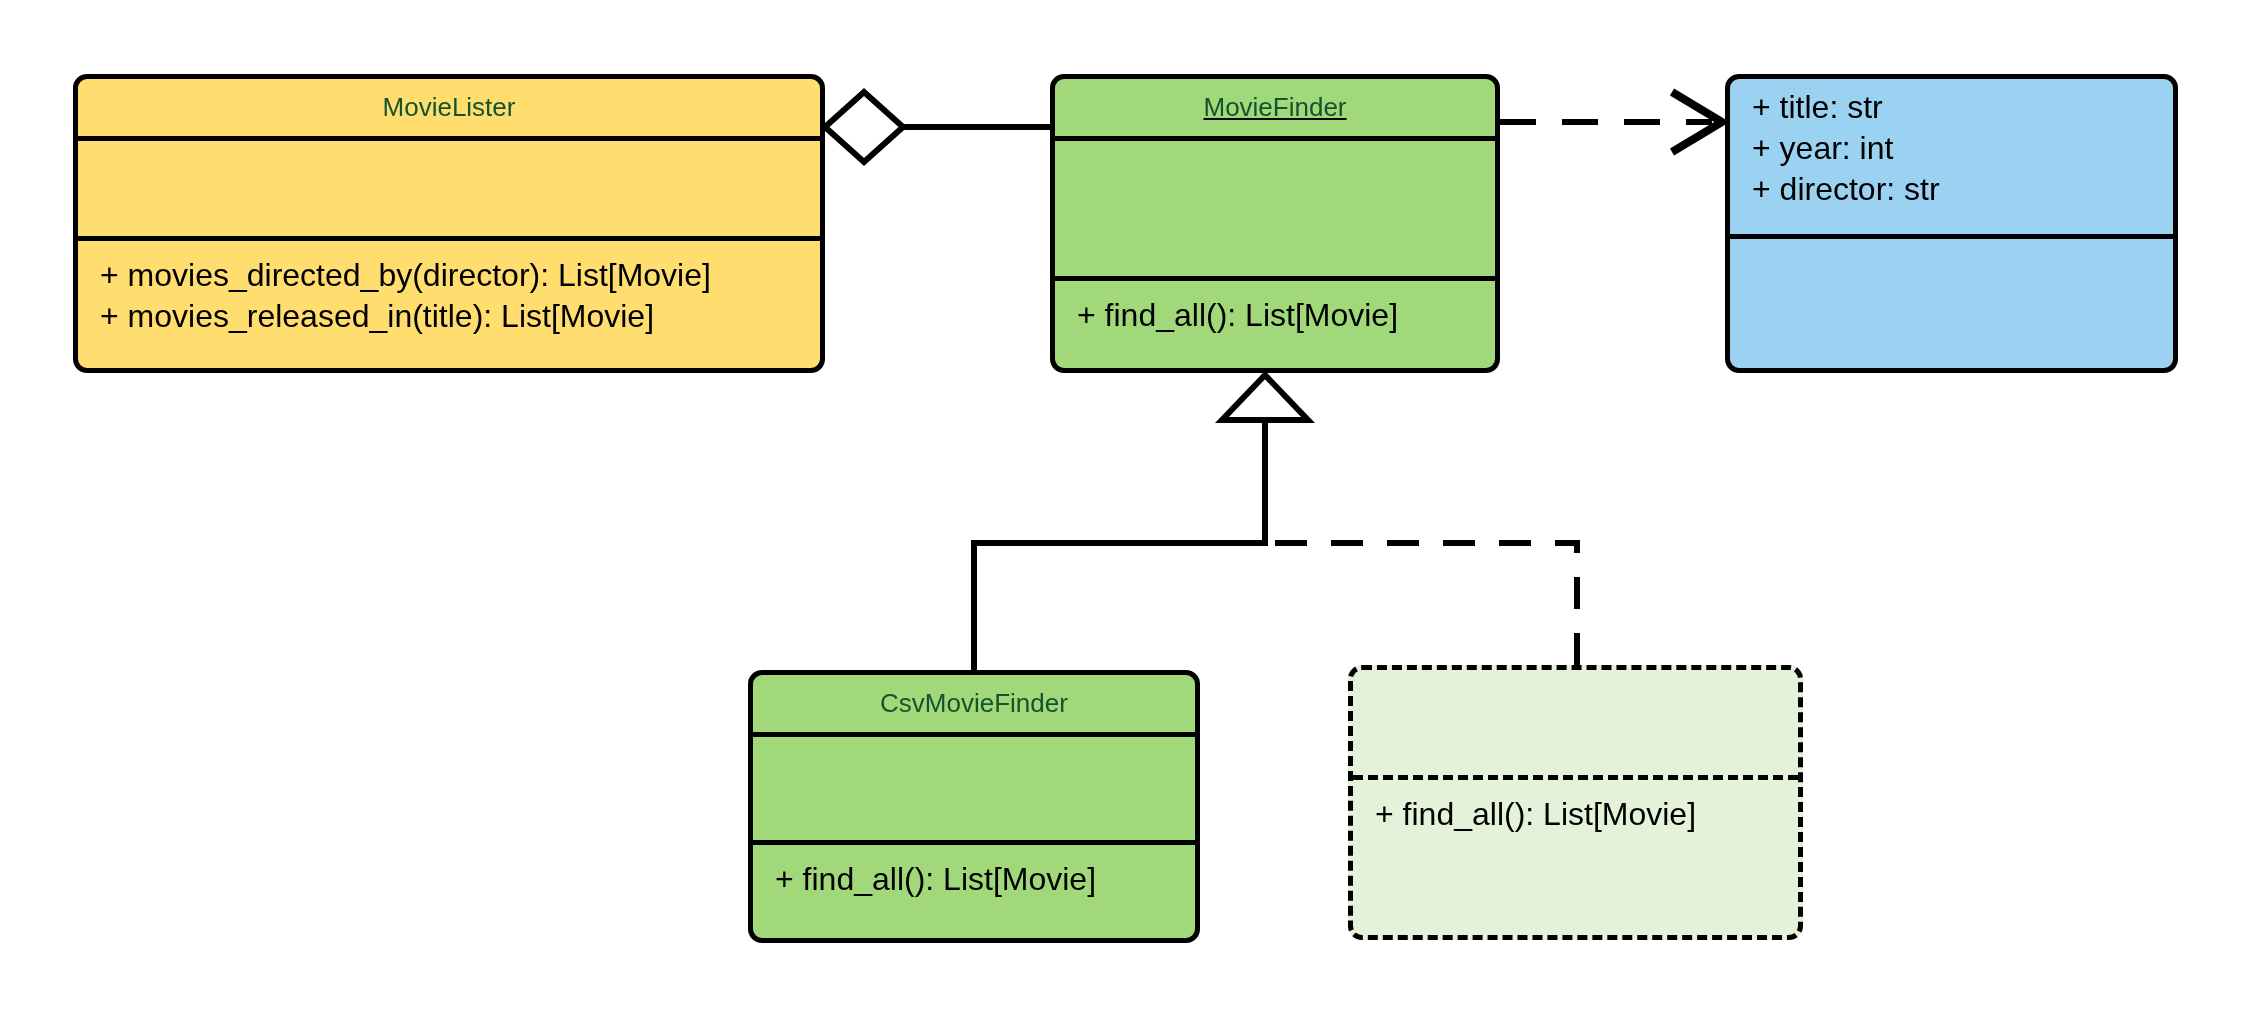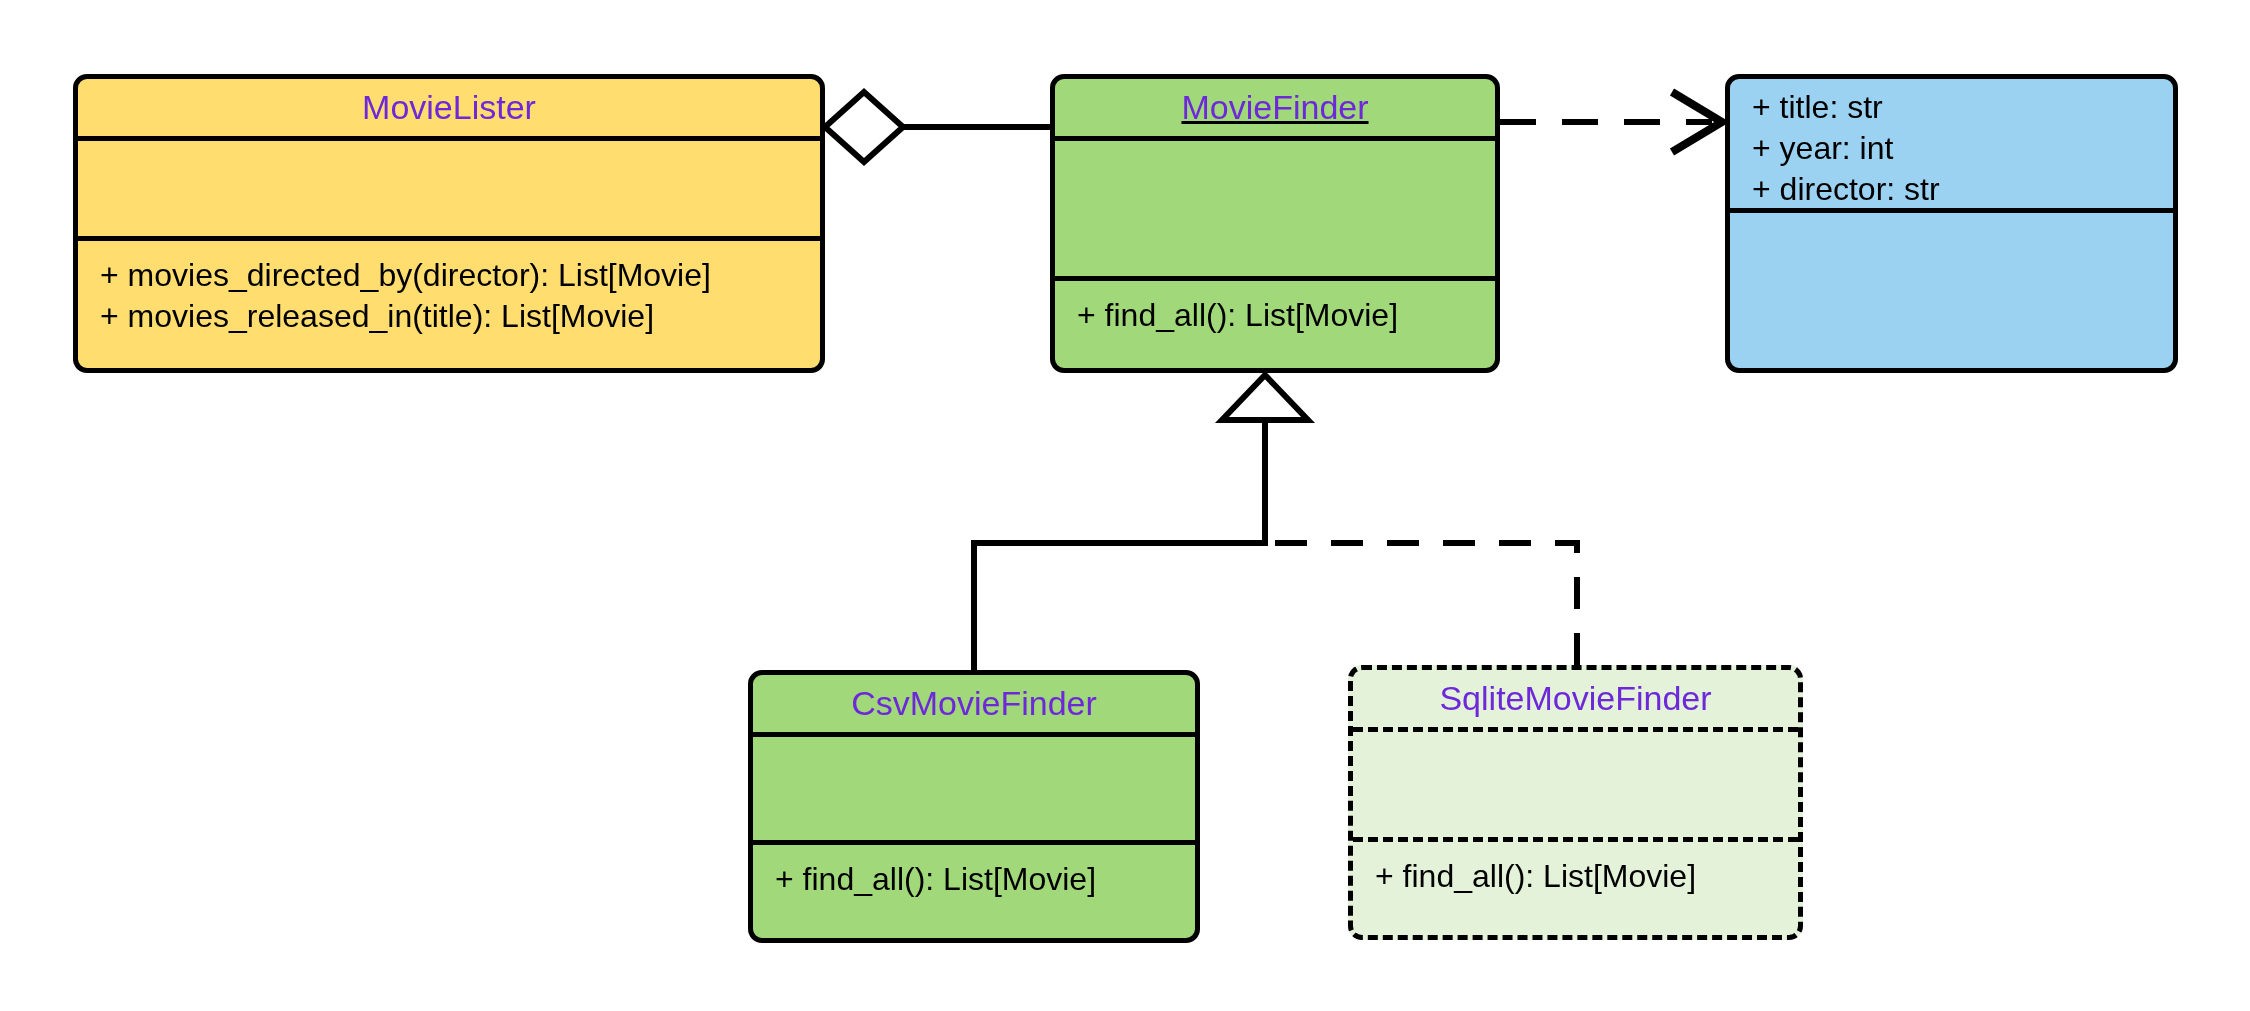--- a/index.html
+++ b/index.html
@@ -56,22 +56,22 @@
     border-bottom: 5px solid #000000;
     padding: 14px 22px 4px 22px;
   }
   .dashed .compartment.attrs {
     border-bottom-style: dashed;
   }
   .compartment.methods {
     padding: 14px 22px 4px 22px;
   }
   .class-title {
-    font-size: 34px;
-    color: #6d28d9;
+    font-size: 26px;
+    color: #14532d;
     line-height: 1.1;
     white-space: nowrap;
   }
   .member {
     font-size: 32px;
     color: #000000;
     line-height: 1.28;
     white-space: nowrap;
   }
 
@@ -90,21 +90,21 @@
   }
   #node-moviefinder .compartment.title   { height: 62px; text-decoration: underline; }
   #node-moviefinder .compartment.attrs   { height: 140px; }
   #node-moviefinder .compartment.methods { flex: 1 1 auto; }
 
   #node-movie {
     left: 1725px; top: 74px; width: 453px; height: 299px;
     background: #9BD2F2;
   }
   #node-movie .compartment.title   { height: 74px; }
-  #node-movie .compartment.attrs   { height: 134px; padding-top: 8px; }
+  #node-movie .compartment.attrs   { height: 160px; padding-top: 8px; }
   #node-movie .compartment.methods { flex: 1 1 auto; }
 
   #node-csvmoviefinder {
     left: 748px; top: 670px; width: 452px; height: 273px;
     background: #A1D97A;
   }
   #node-csvmoviefinder .compartment.title   { height: 62px; }
   #node-csvmoviefinder .compartment.attrs   { height: 108px; }
   #node-csvmoviefinder .compartment.methods { flex: 1 1 auto; }
 
@@ -183,22 +183,19 @@
     <div class="compartment title">
       <span class="class-title">CsvMovieFinder</span>
     </div>
     <div class="compartment attrs"></div>
     <div class="compartment methods">
       <div class="member">+ find_all(): List[Movie]</div>
     </div>
   </div>
 
   <div class="uml-class dashed" id="node-sqlitemoviefinder">
-    <div class="compartment title">
-      <span class="class-title">SqliteMovieFinder</span>
-    </div>
     <div class="compartment attrs"></div>
     <div class="compartment methods">
       <div class="member">+ find_all(): List[Movie]</div>
     </div>
   </div>
 
 </div>
 
 </body></html>

